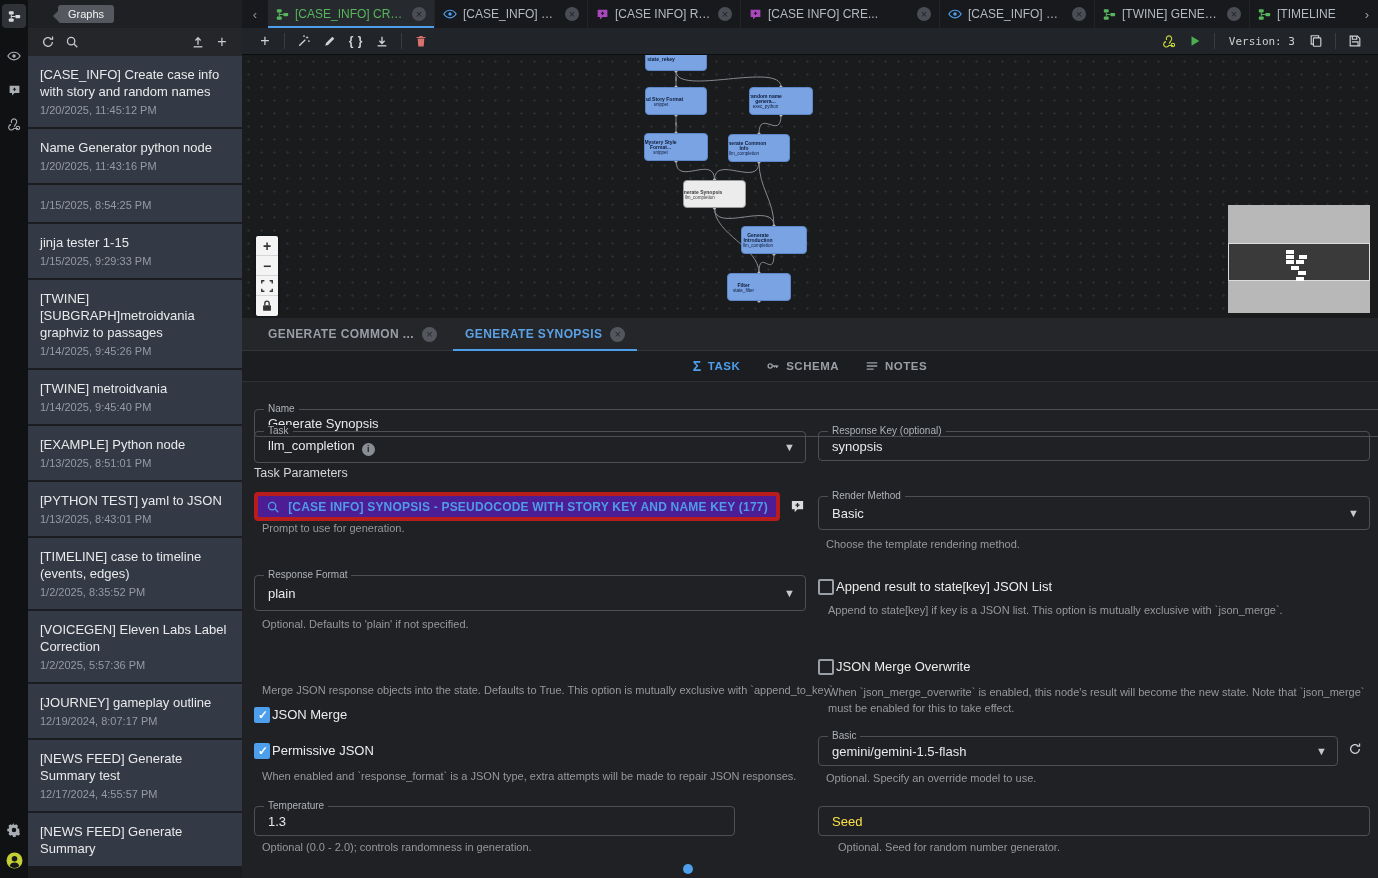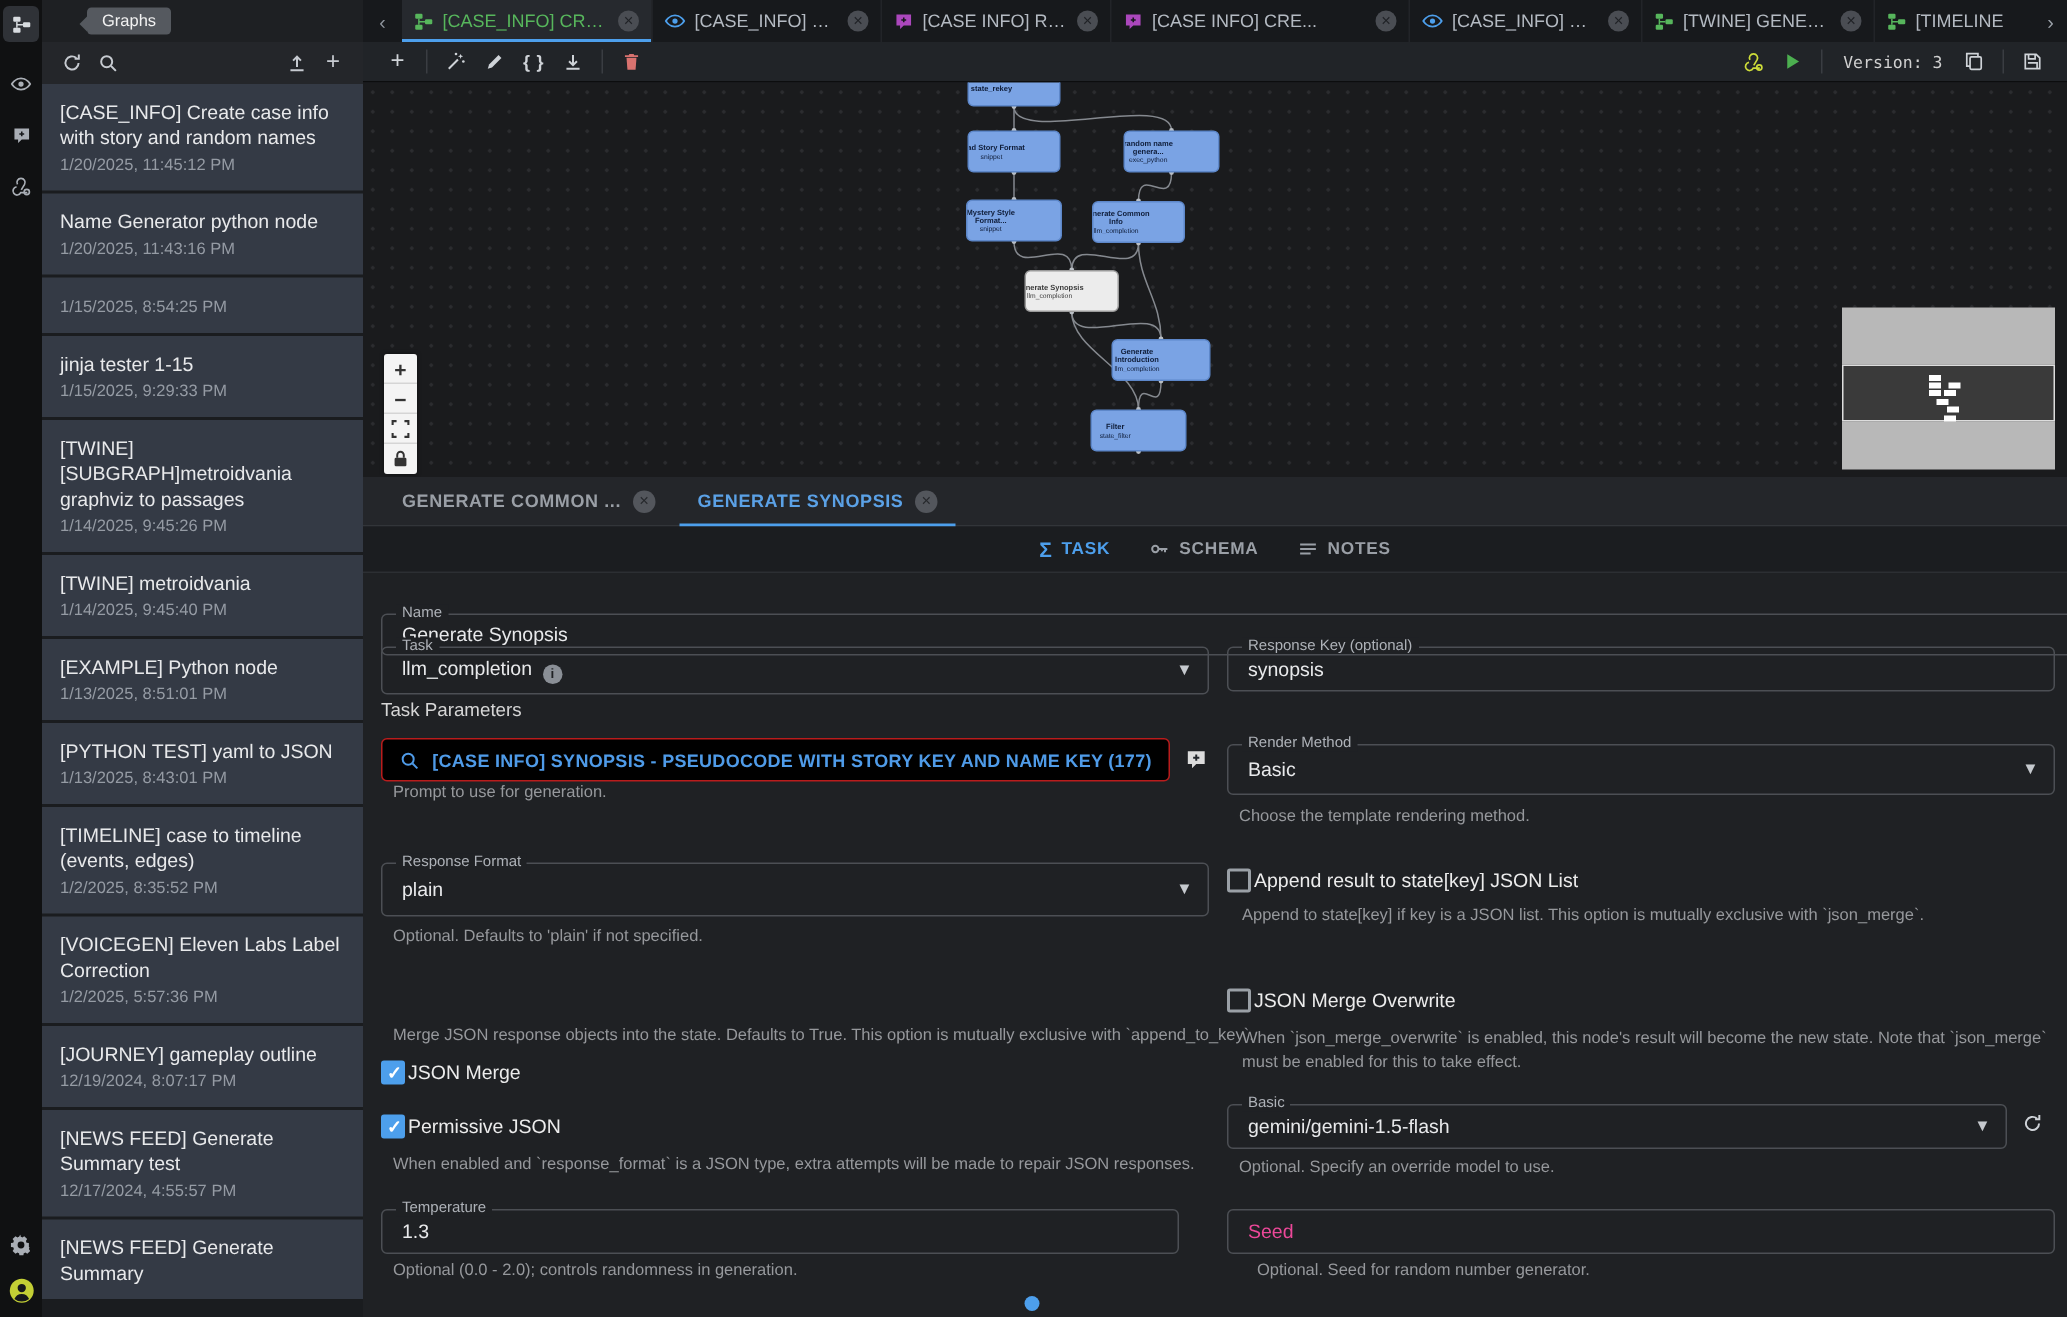--- a/index.html
+++ b/index.html
@@ -76,27 +76,27 @@
   .nclose{width:15px;height:15px;border-radius:50%;background:#53565c;color:#26282c;font-size:11px;line-height:15px;text-align:center;font-weight:normal;}
   .subtabs{position:absolute;top:33px;left:0;right:0;height:31px;background:#1b1d20;border-bottom:1px solid #2c2f33;display:flex;align-items:center;justify-content:center;gap:26px;}
   .stab{display:flex;align-items:center;gap:6px;font-size:11.5px;font-weight:bold;letter-spacing:.5px;color:#9a9fa6;}
   .stab.active{color:#4d9fec;}
   .sigma{font-size:14px;font-weight:bold;}
 
   .form{position:absolute;top:64px;left:0;right:0;bottom:0;}
   .field{position:absolute;border:1px solid #4c4f54;border-radius:4px;background:transparent;}
   .flabel{position:absolute;top:-7px;left:9px;background:#1f2124;padding:0 4px;font-size:10px;color:#aeb2b8;white-space:nowrap;}
   .fvalue{position:absolute;left:13px;top:50%;transform:translateY(-50%);font-size:13px;color:#e8e9eb;white-space:nowrap;}
-  .fvalue.ph{color:#ec4899;}
+  .fvalue.ph{color:#fde047;}
   .caret{position:absolute;right:10px;top:50%;transform:translateY(-50%);color:#c5c9ce;font-size:11px;}
   .helper{position:absolute;font-size:11px;color:#96989c;white-space:nowrap;}
   .helper.wrap{white-space:normal;line-height:16px;}
   .slabel{position:absolute;font-size:12.5px;color:#d6d6d6;}
   .infoi{display:inline-block;width:13px;height:13px;border-radius:50%;background:#8a8f96;color:#1f2124;font-size:9px;font-weight:bold;text-align:center;line-height:13px;vertical-align:-2px;margin-left:7px;}
-  .promptbtn{position:absolute;border:1px solid #b91c1c;background:#000000;border-radius:4px;display:flex;align-items:center;justify-content:center;gap:8px;color:#4f9be8;font-size:12px;font-weight:bold;letter-spacing:.2px;white-space:nowrap;overflow:hidden;}
+  .promptbtn{position:absolute;border:4px solid #b91c1c;background:#4c1d95;border-radius:4px;display:flex;align-items:center;justify-content:center;gap:8px;color:#4f9be8;font-size:12px;font-weight:bold;letter-spacing:.2px;white-space:nowrap;overflow:hidden;}
   .sqbtn{position:absolute;width:18px;height:18px;display:flex;align-items:center;justify-content:center;}
   .cbrow{position:absolute;display:flex;align-items:flex-start;gap:2px;}
   .cb{width:16px;height:16px;border:2px solid #9aa0a6;border-radius:2px;flex:none;}
   .cb.checked{background:#4d9fec;border-color:#4d9fec;position:relative;}
   .cb.checked:after{content:"✓";position:absolute;left:2px;top:-1px;color:#fff;font-size:12px;font-weight:bold;}
   .cblabel{font-size:13px;font-weight:500;color:#ececec;white-space:nowrap;}
   .refresh-side{position:absolute;color:#cfd3d8;}
   .dot{position:absolute;width:10px;height:10px;border-radius:50%;background:#4d9fec;z-index:9;}
 </style>
 </head>
@@ -621,21 +621,21 @@
           <span class="caret">▼</span>
         </div>
         <span class="refresh-side" id="ic-mrefresh" style="left:1106px;top:360px;"><svg xmlns="http://www.w3.org/2000/svg" viewBox="0 0 16 16" width="14" height="14">
               <g fill="none" stroke="currentColor" stroke-width="1.5">
                 <path d="M13 8A5 5 0 1 1 11.3 4.2"></path>
                 <path d="M13.2 1.6v3.2H10"></path>
               </g>
             </svg></span>
         <span class="helper" style="left:584px;top:390px;">Optional. Specify an override model to use.</span>
 
-        <div class="field" style="left:12px;top:424px;width:532px;height:30px;">
+        <div class="field" style="left:12px;top:424px;width:481px;height:30px;">
           <span class="flabel">Temperature</span>
           <span class="fvalue">1.3</span>
         </div>
         <span class="helper" style="left:20px;top:459px;">Optional (0.0 - 2.0); controls randomness in generation.</span>
 
         <div class="field" style="left:576px;top:424px;width:552px;height:30px;">
           <span class="fvalue ph">Seed</span>
         </div>
         <span class="helper" style="left:584px;top:459px;margin-left:12px;">Optional. Seed for random number generator.</span>
 

